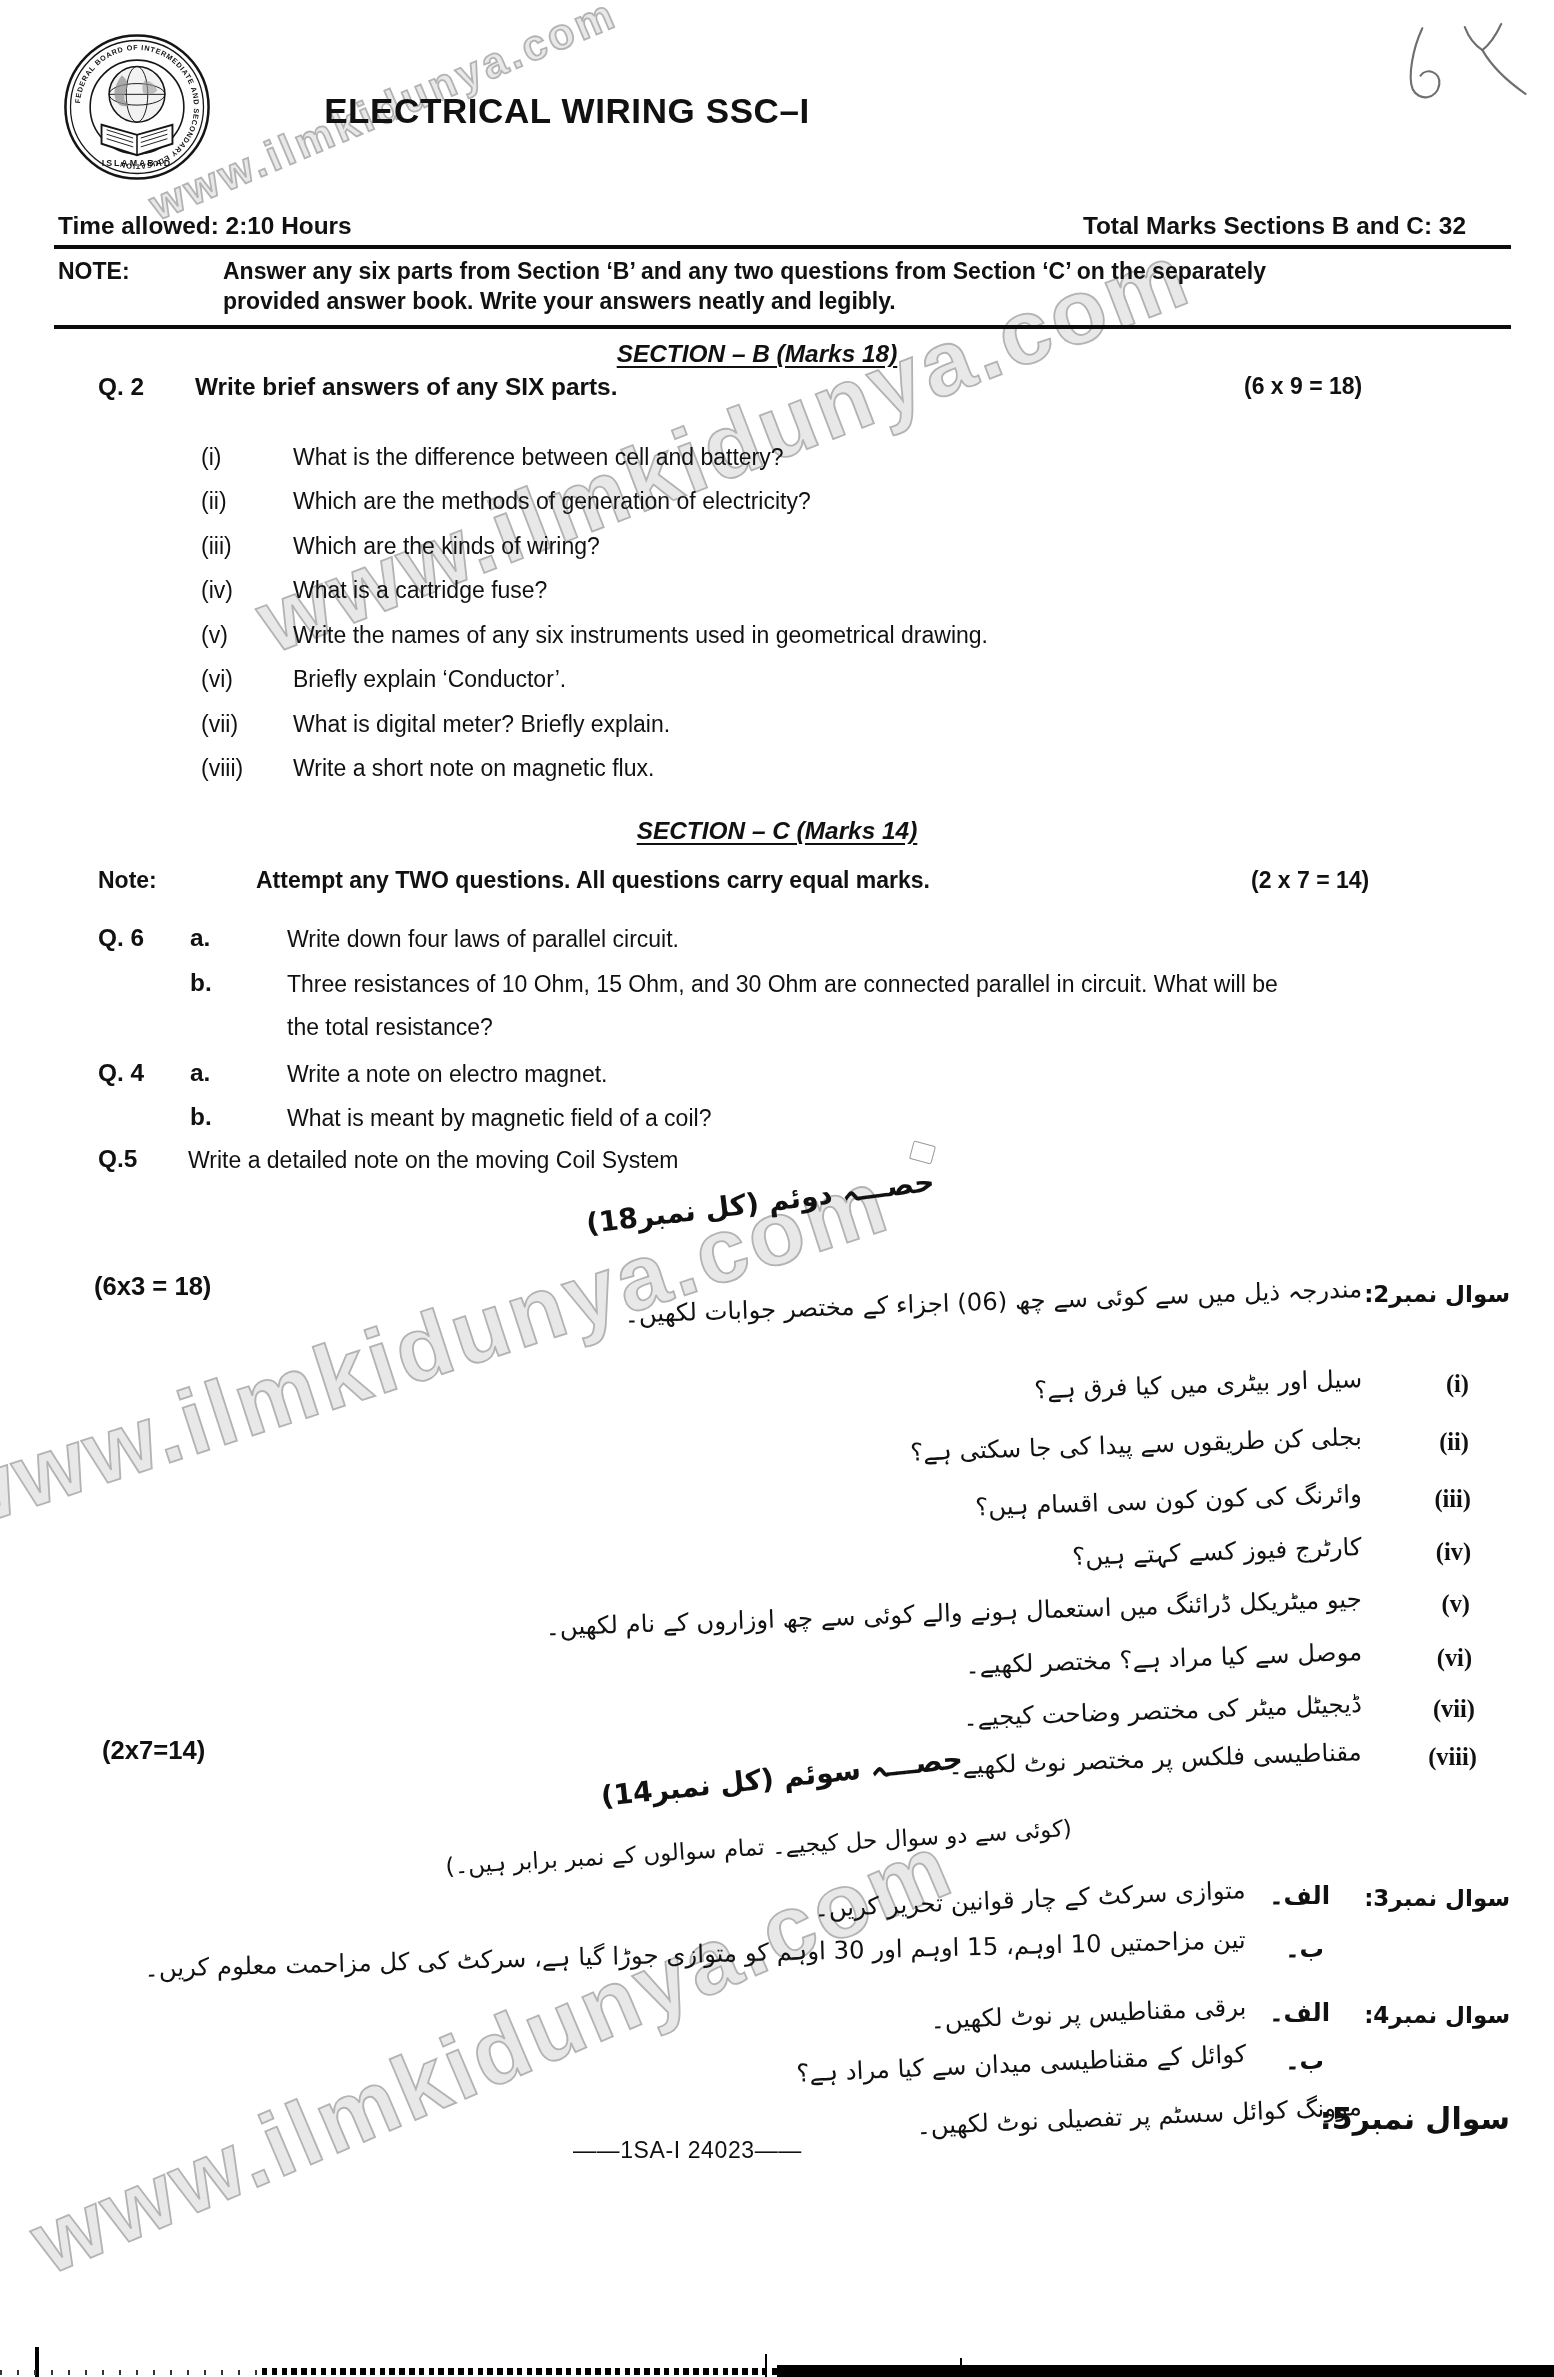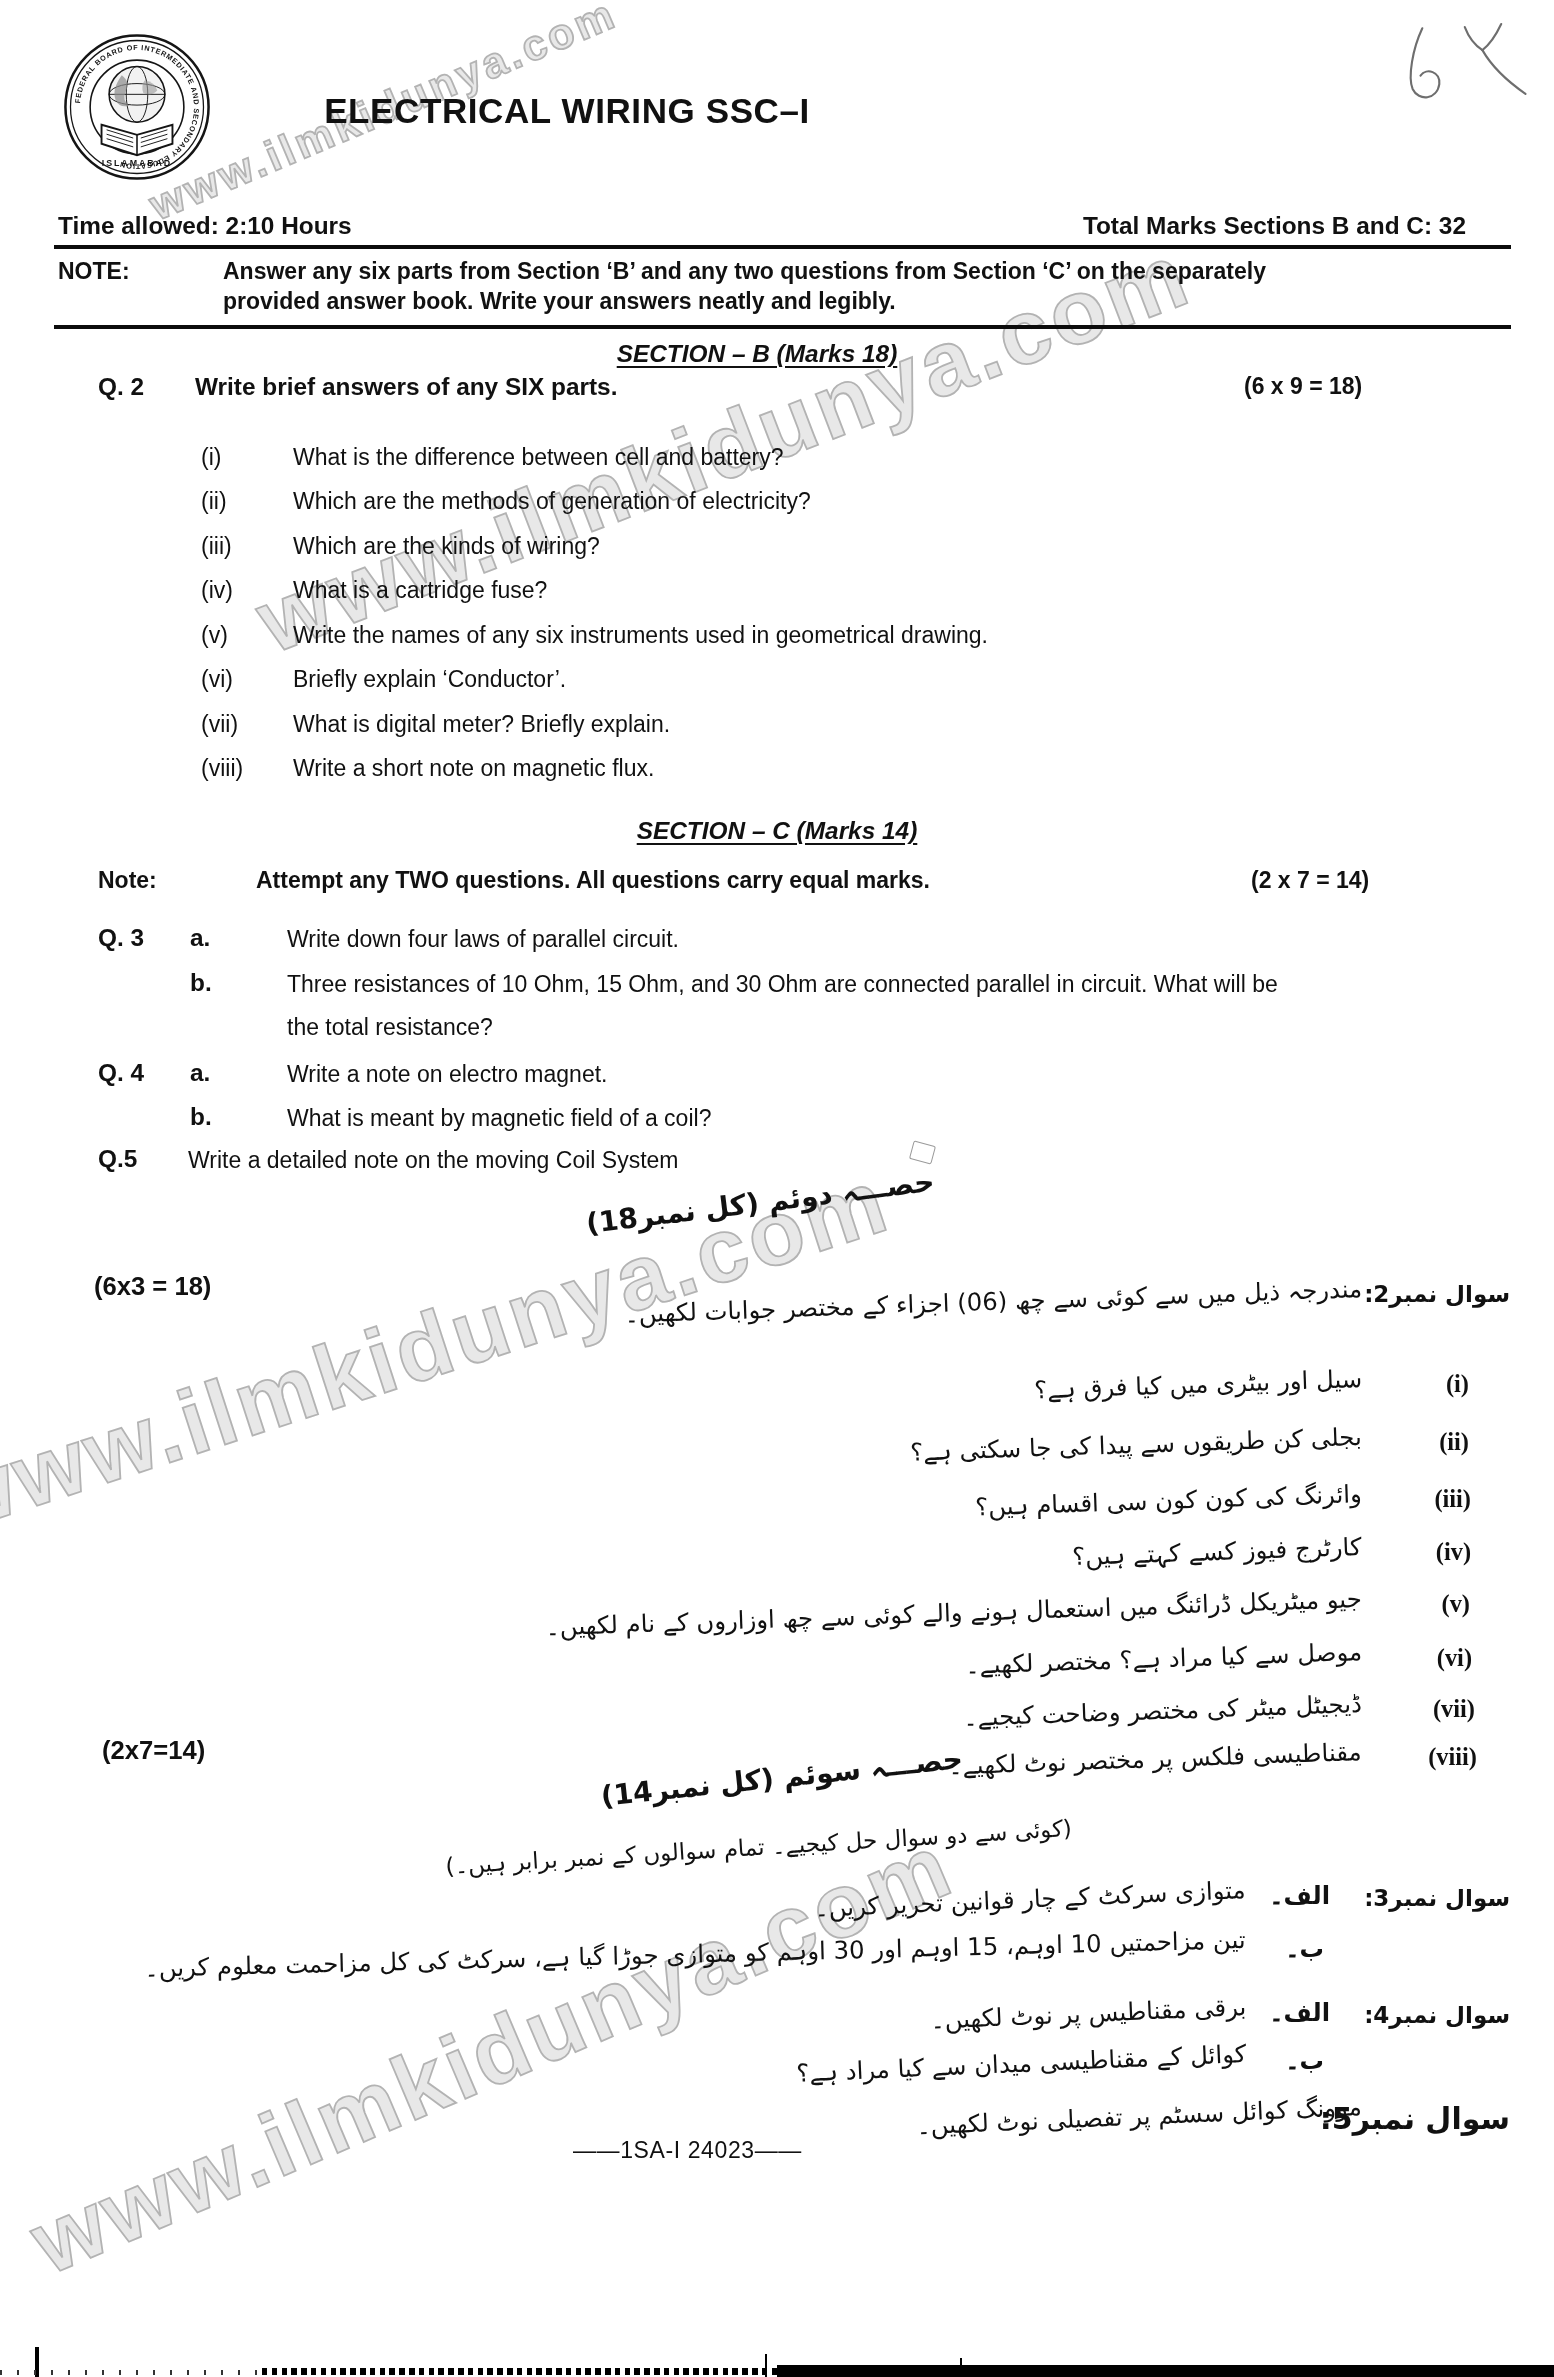--- a/index.html
+++ b/index.html
@@ -108,21 +108,21 @@
   <div class="abs t38" style="left:293px;top:711px;text-align:right;">What is digital meter? Briefly explain.</div>
   <div class="abs t38" style="left:201px;top:755px;">(viii)</div>
   <div class="abs t38" style="left:293px;top:755px;">Write a short note on magnetic flux.</div>
 
   <div class="abs b i t40 uline" style="left:0;width:1554px;text-align:center;top:817px;">SECTION – C (Marks 14)</div>
 
   <div class="abs b t38" style="left:98px;top:867px;">Note:</div>
   <div class="abs b t38" style="left:256px;top:867px;">Attempt any TWO questions. All questions carry equal marks.</div>
   <div class="abs b t38" style="left:1251px;top:867px;">(2 x 7 = 14)</div>
 
-  <div class="abs b t40" style="left:98px;top:924px;">Q. 3</div>
+  <div class="abs b t40" style="left:98px;top:924px;">Q. 6</div>
   <div class="abs b t40" style="left:190px;top:924px;">a.</div>
   <div class="abs t38" style="left:287px;top:926px;">Write down four laws of parallel circuit.</div>
   <div class="abs b t40" style="left:190px;top:969px;">b.</div>
   <div class="abs t38" style="left:287px;top:971px;">Three resistances of 10 Ohm, 15 Ohm, and 30 Ohm are connected parallel in circuit. What will be</div>
   <div class="abs t38" style="left:287px;top:1014px;">the total resistance?</div>
 
   <div class="abs b t40" style="left:98px;top:1059px;">Q. 4</div>
   <div class="abs b t40" style="left:190px;top:1059px;">a.</div>
   <div class="abs t38" style="left:287px;top:1061px;">Write a note on electro magnet.</div>
   <div class="abs b t40" style="left:190px;top:1103px;">b.</div>

